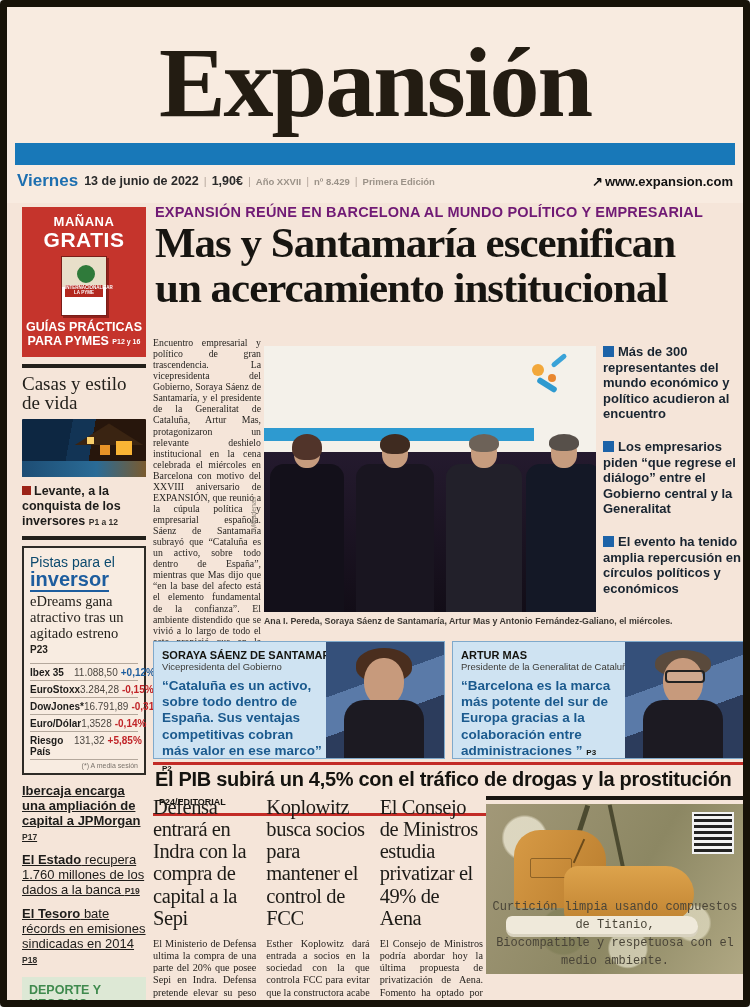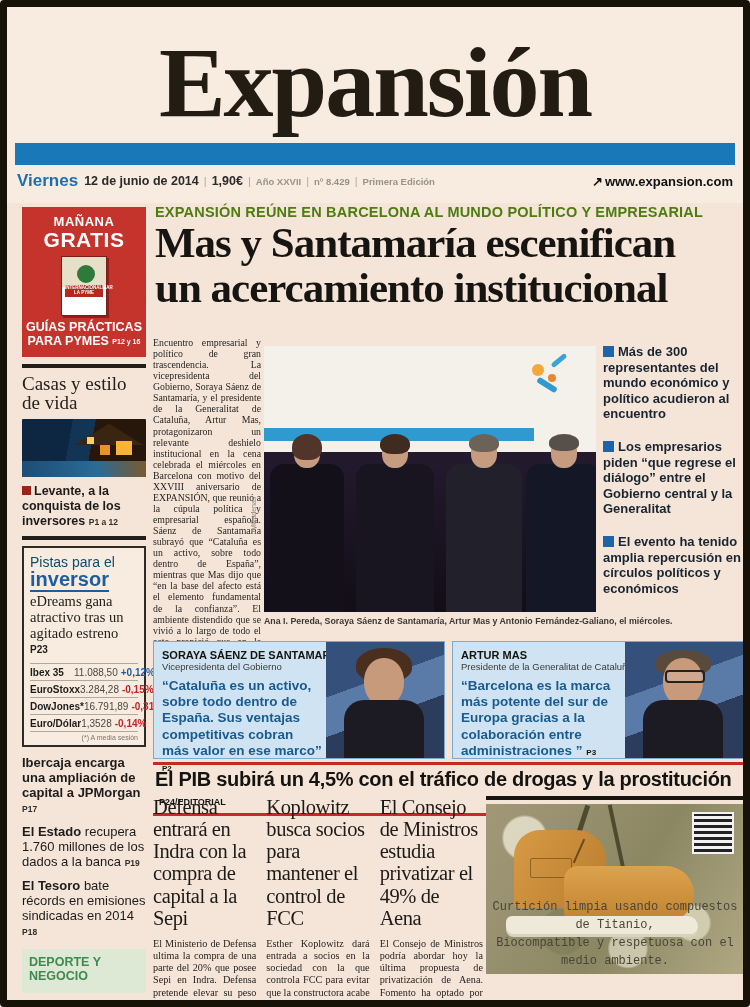--- a/index.html
+++ b/index.html
@@ -51,28 +51,28 @@
   .inv-kicker{font-size:14px;color:#0c4a6e;}
   .inv-title{font-size:20px;font-weight:bold;color:#1d5d9e;line-height:.95;margin-bottom:2px;border-bottom:2px solid #1d5d9e;display:inline-block;padding-bottom:1px;}
   .inv-head{font-family:"Liberation Serif",serif;font-size:14.5px;line-height:1.1;color:#24211c;margin-bottom:6px;}
   .mrow{display:flex;align-items:baseline;border-top:1px solid #b4a89c;padding:3px 0 2px;font-size:10px;}
   .mlabel{font-weight:bold;flex:0 0 44px;color:#1d1c1a;}
   .mval{flex:1;text-align:right;color:#4c4741;}
   .mchg{font-weight:bold;margin-left:3px;}
   .up .mchg{color:#1d5d9e;}
   .down .mchg{color:#c02428;}
   .inv-foot{text-align:right;font-size:7px;color:#7a736b;border-top:1px solid #b4a89c;padding-top:2px;}
-  .news-item{font-size:13px;line-height:1.15;margin:9px 0;}
+  .news-item{font-size:13px;line-height:1.15;margin:9px 0;text-decoration:underline;}
   .news-item .lead-b{font-weight:bold;}
   .news-item.all-b{font-weight:bold;}
   .deporte{background:#dde8d5;padding:6px 7px 7px;margin:10px 0 8px;}
   .deporte-h{color:#3f8a4e;font-weight:bold;font-size:12.5px;margin-bottom:3px;}
   
   .main{position:absolute;left:146px;top:197px;width:591px;height:803px;}
-  .kicker{position:absolute;left:2px;top:0;color:#4d7c0f;font-weight:bold;font-size:14.5px;letter-spacing:.2px;}
+  .kicker{position:absolute;left:2px;top:0;color:#701a75;font-weight:bold;font-size:14.5px;letter-spacing:.2px;}
   .headline{position:absolute;left:2px;top:16px;font-family:"Liberation Serif",serif;font-weight:bold;
         font-size:43px;line-height:1.05;color:#171511;letter-spacing:-1px;}
   .lead{position:absolute;left:0;top:133px;width:108px;font-family:"Liberation Serif",serif;
         font-size:9.8px;line-height:1.13;text-align:justify;color:#211f1c;}
   .lead b{font-family:"Liberation Sans",sans-serif;font-size:8.6px;font-weight:bold;}
   .photo{position:absolute;left:111px;top:142px;width:332px;height:266px;overflow:hidden;background:#181220;}
   .photo-backdrop{position:absolute;left:-30px;top:0;width:392px;height:108px;background:#f4f1ea;}
   .photo-logo{position:absolute;left:6px;top:2px;font-family:"Liberation Serif",serif;font-weight:bold;
         font-size:62px;color:#2b2219;letter-spacing:-1px;}
   .photo-stripe{position:absolute;left:-30px;top:82px;width:300px;height:13px;background:#2e9ad0;}
@@ -142,21 +142,21 @@
 </head>
 <body>
 
 <div class="page">
 
   <div class="masthead">
     <div class="bluebar"></div>
     <div class="masthead-title">Expansión</div>
     <div class="dateline">
       <span class="dl-day">Viernes</span>
-      <span class="dl-date">12 de junio de 2014</span>
+      <span class="dl-date">13 de junio de 2022</span>
       <span class="dl-sep">|</span>
       <span class="dl-price">1,90€</span>
       <span class="dl-sep">|</span>
       <span class="dl-meta">Año XXVII</span>
       <span class="dl-sep">|</span>
       <span class="dl-meta">nº 8.429</span>
       <span class="dl-sep">|</span>
       <span class="dl-meta">Primera Edición</span>
       <span class="dl-site"><span class="dl-arrow">↗</span><span>www.expansion.com</span></span>
     </div>
@@ -210,20 +210,25 @@
       </div>
       <div class="mrow down">
         <span class="mlabel">DowJones*</span>
           <span class="mval">16.791,89</span>
           <span class="mchg">-0,31%</span>
       </div>
       <div class="mrow down">
         <span class="mlabel">Euro/Dólar</span>
           <span class="mval">1,3528</span>
           <span class="mchg">-0,14%</span>
+      </div>
+      <div class="mrow down">
+        <span class="mlabel">Riesgo País</span>
+          <span class="mval">131,32</span>
+          <span class="mchg">+5,85%</span>
       </div>
       <div class="inv-foot">(*) A media sesión</div>
     </div>
 
     <div class="news-item all-b">
       <span class="lead-b">Ibercaja</span><span> encarga una ampliación de capital a JPMorgan</span>
       <span class="sb-ref">P17</span>
     </div>
     <div class="news-item">
       <span class="lead-b">El Estado</span><span> recupera 1.760 millones de los dados a la banca</span>

